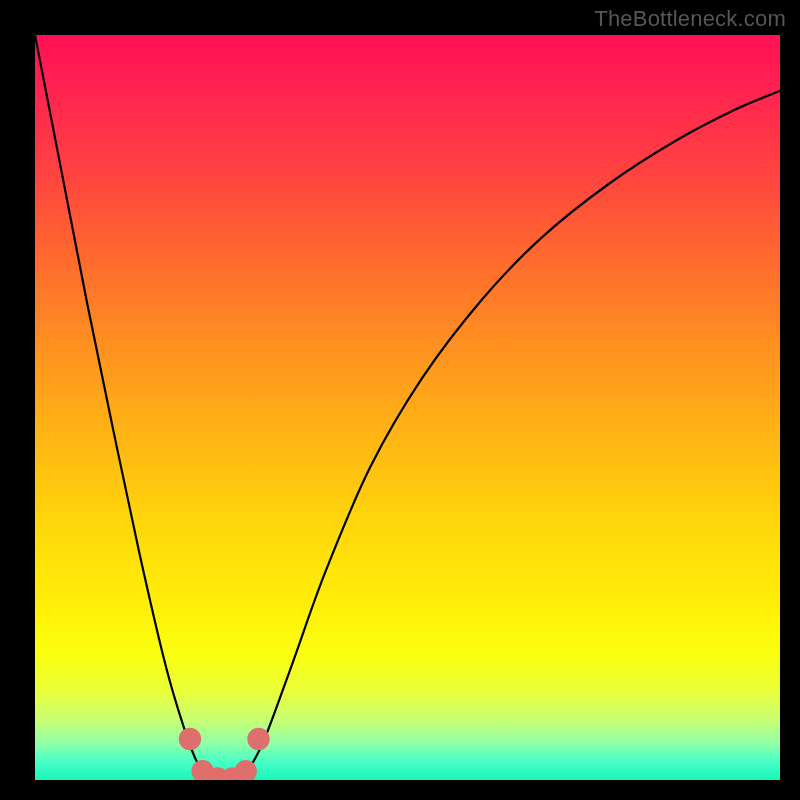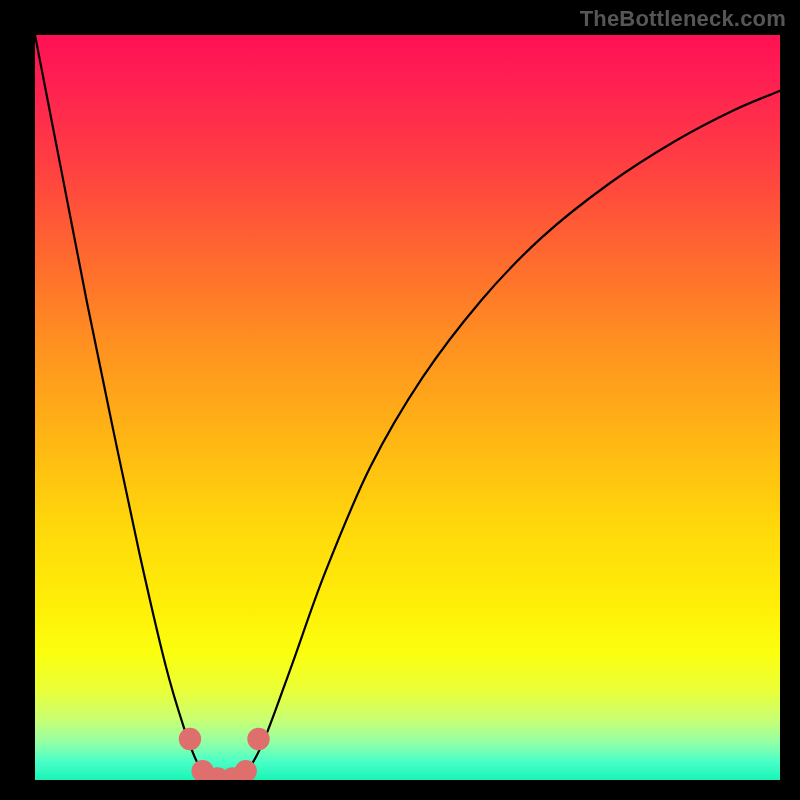--- a/index.html
+++ b/index.html
@@ -50,21 +50,21 @@
       #4affc7 97.5%,
       #19f5b7 100%
     );
   }
   .watermark {
     position: absolute;
     top: 6px;
     right: 14px;
     color: #565656;
     font-size: 22px;
-    font-weight: 700;
+    font-weight: 400;
     letter-spacing: 0.2px;
     user-select: none;
   }
   svg.curve {
     position: absolute;
     left: 0;
     top: 0;
     width: 100%;
     height: 100%;
     overflow: visible;

